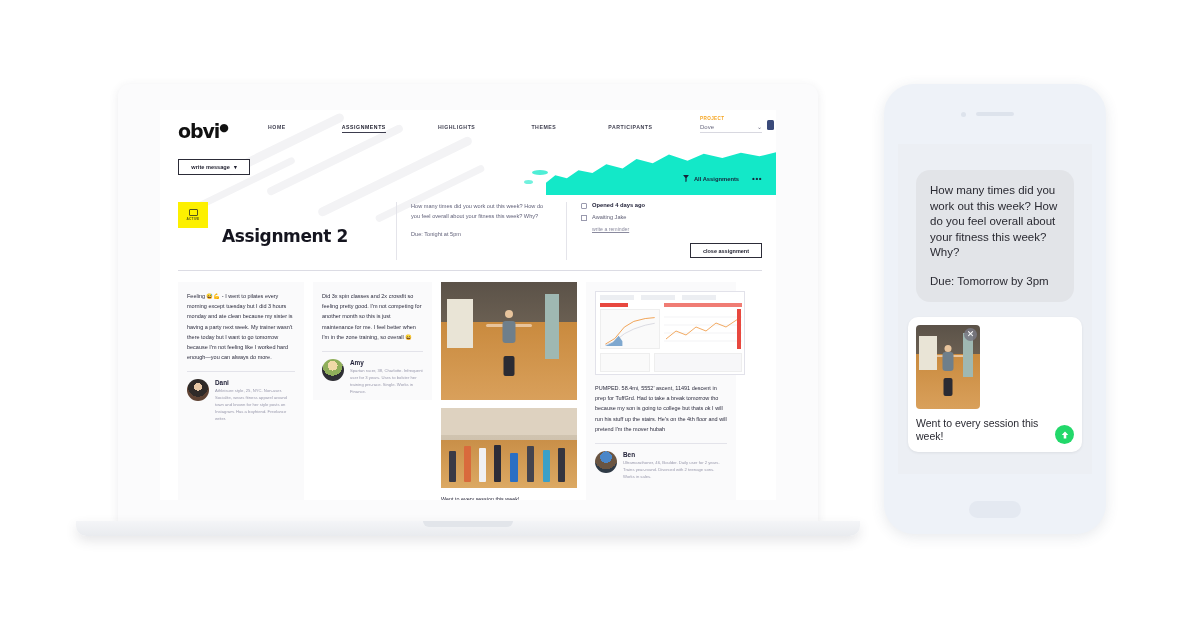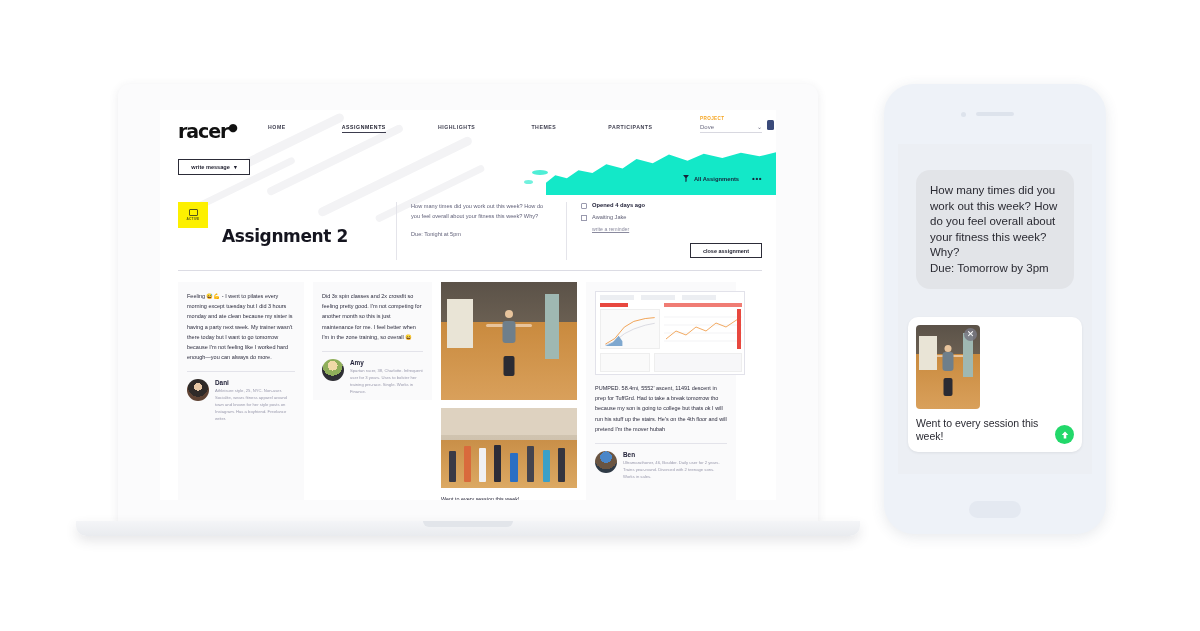--- a/index.html
+++ b/index.html
@@ -163,21 +163,21 @@
   }
   #phone-speaker { position:absolute; left:50%; top:28px; transform:translateX(-50%); width:38px; height:4px; background:#dde3ec; border-radius:2px; }
   #phone-cam { position:absolute; left:50%; top:28px; margin-left:-34px; width:5px; height:5px; background:#dde3ec; border-radius:50%; }
   #phone-home { position:absolute; left:50%; bottom:16px; transform:translateX(-50%); width:52px; height:17px; background:#e4e9f1; border-radius:9px; }
 
   .bubble-in {
     position:absolute; left:18px; top:26px; width:158px;
     background:#e2e4e8; border-radius:14px; padding:13px 14px;
     font-size:11.5px; line-height:1.35; color:#2a2a32;
   }
-  .bubble-due { }
+  .bubble-due { margin-top:13px; }
 
   .compose {
     position:absolute; left:10px; bottom:22px; width:174px;
     background:#fff; border-radius:10px; padding:8px;
     box-shadow:0 1px 3px rgba(0,0,0,.07);
   }
   .attach { position:relative; width:64px; height:84px; border-radius:4px; overflow:hidden; background:#b8a98f; }
   .attach-x {
     position:absolute; right:3px; top:3px; width:13px; height:13px; border-radius:50%;
     background:rgba(120,120,130,.85); color:#fff; font-size:9px;
@@ -220,21 +220,21 @@
       <div class="ghost" style="left:150px;top:62px;width:170px;height:9px;"></div>
       <div class="ghost" style="left:30px;top:70px;width:110px;height:7px;"></div>
       <div class="ghost" style="left:210px;top:80px;width:120px;height:7px;"></div>
 
       <div class="brush"></div>
       <div class="brush-fleck1"></div>
       <div class="brush-fleck2"></div>
 
       <div class="topnav">
         <div class="logo">
-          <span>racer</span><sup>●</sup>
+          <span>obvi</span><sup>●</sup>
         </div>
         <div class="navlinks">
           <div class="navlink n0">HOME</div>
           <div class="navlink n1">ASSIGNMENTS</div>
           <div class="navlink n2">HIGHLIGHTS</div>
           <div class="navlink n3">THEMES</div>
           <div class="navlink n4">PARTICIPANTS</div>
         </div>
         <div class="project-box">
           <div class="project-label">PROJECT</div>

